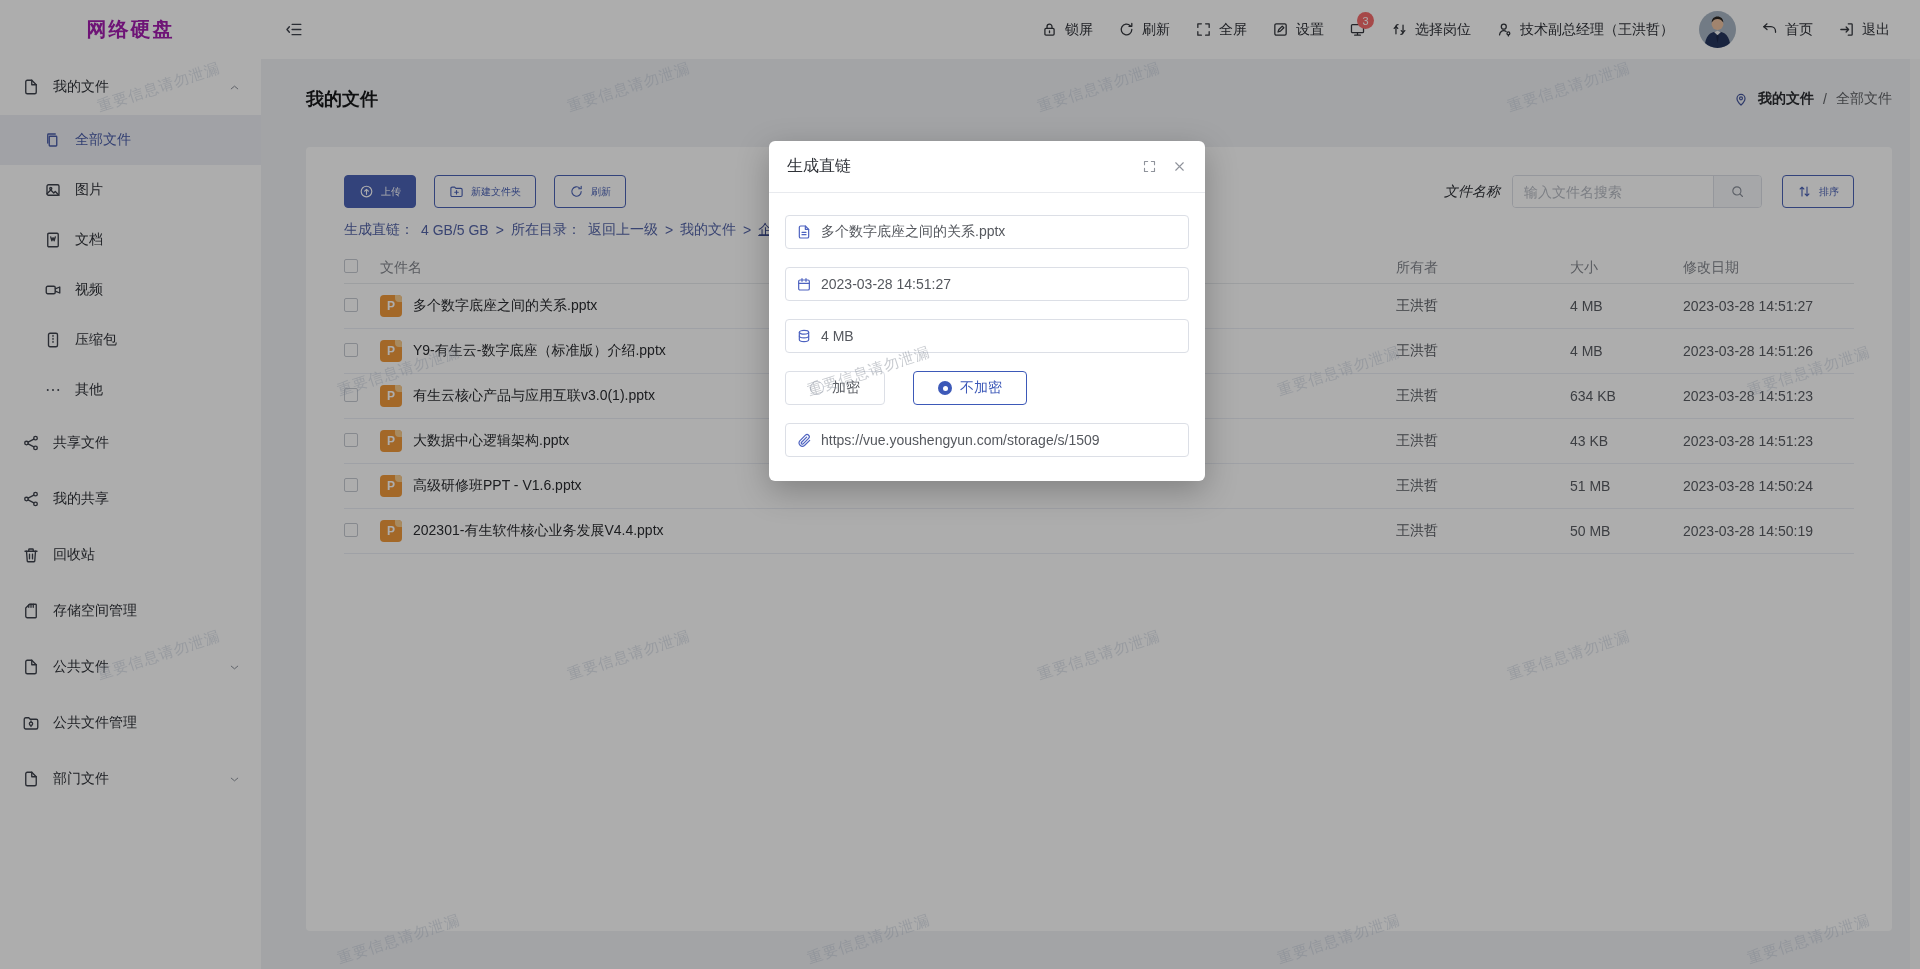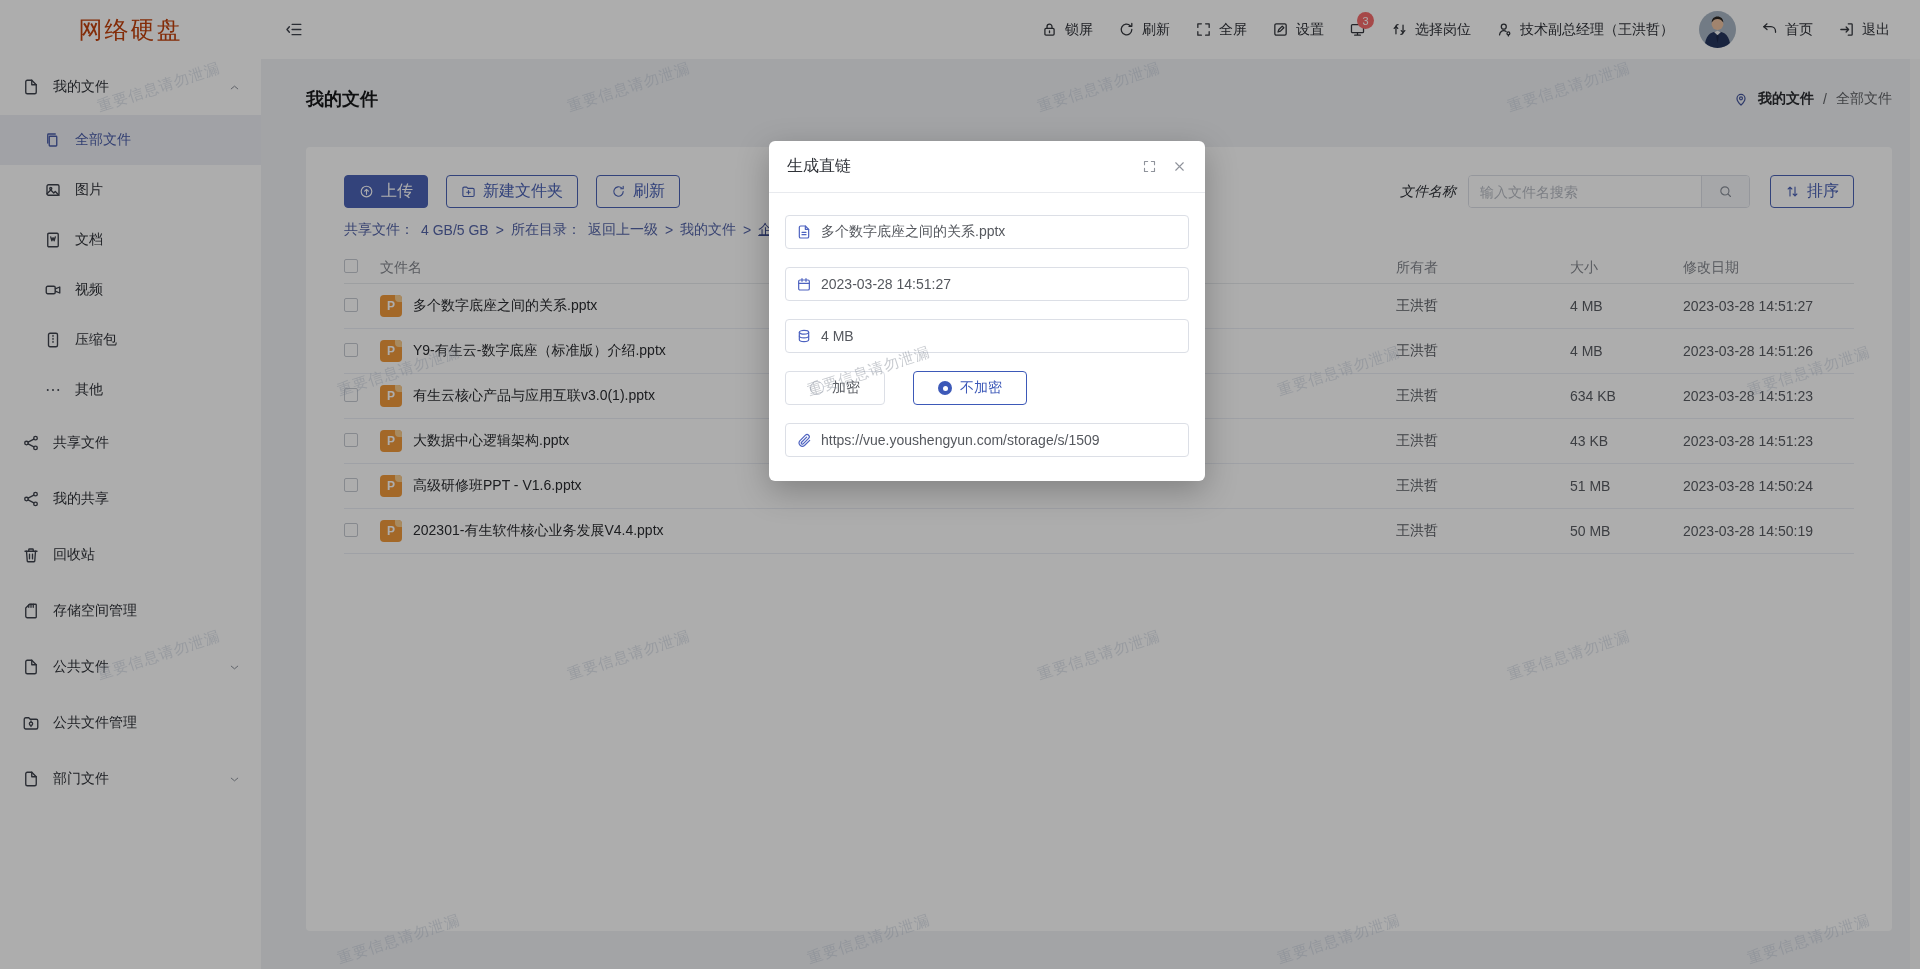--- a/index.html
+++ b/index.html
@@ -9,21 +9,21 @@
     background:#f0f2f5; position:relative; overflow:hidden;
     color:#2f3238; font-size:14px;
   }
   svg { width:100%; height:100%; display:block; }
 
   .app { display:flex; height:100%; }
 
   
   .sidebar { width:261px; flex-shrink:0; background:#fff; height:100%; }
   .brand { height:59px; display:flex; align-items:center; justify-content:center;
-           font-size:24px; font-weight:normal; color:#c2410c; letter-spacing:2px; }
+           font-size:20px; font-weight:bold; color:#a21caf; letter-spacing:2px; }
   .nav-item { height:56px; display:flex; align-items:center; padding:0 20px 0 22px;
               cursor:pointer; color:#2f3238; }
   .nav-item.sub { height:50px; padding-left:44px; }
   .nav-item .icon { width:18px; height:18px; margin-right:13px; color:#3f434d; display:inline-flex; flex-shrink:0; }
   .nav-item .chev { margin-left:auto; width:13px; height:13px; color:#8a8f99; display:inline-flex; }
   .nav-item.active { background:#edeff5; color:#4a5da8; }
   .nav-item.active .icon { color:#4a5da8; }
 
   
   .main { flex:1; display:flex; flex-direction:column; min-width:0; }
@@ -43,27 +43,27 @@
   .page-head { height:40px; margin-top:20px; margin-bottom:28px; display:flex; align-items:center; }
   .page-title { font-size:18px; font-weight:600; color:#17181a; }
   .crumb { margin-left:auto; display:flex; align-items:center; gap:9px; color:#606266; }
   .crumb .pin { width:16px; height:16px; color:#45569c; display:inline-flex; }
   .crumb .root { font-weight:bold; color:#2b2d31; }
 
   .card { background:#fff; border-radius:4px; height:784px; padding:28px 38px 0; }
   .toolbar { display:flex; align-items:center; }
   .btn { height:33px; border-radius:4px; display:inline-flex; align-items:center; gap:7px;
          padding:0 14px; border:1px solid #4c63b6; background:#fff; color:#4c63b6;
-         cursor:pointer; font-size:16px; }
+         cursor:pointer; font-size:10px; }
   .btn .b-icon { width:15px; height:15px; display:inline-flex; }
   .btn.primary { background:#4c63b6; color:#fff; }
   .btn + .btn { margin-left:18px; }
   .toolbar-right { margin-left:auto; display:flex; align-items:center; }
   .search-label { margin-right:12px; color:#2f3238;font-style:italic; }
-  .search-box { display:flex; width:282px; height:33px; border:1px solid #dcdfe6;
+  .search-box { display:flex; width:250px; height:33px; border:1px solid #dcdfe6;
                 border-radius:4px; overflow:hidden; background:#fff; }
   .search-box input { flex:1; border:none; outline:none; padding:0 11px; font-size:14px;
                       color:#55585e; font-family:inherit; min-width:0; }
   .search-box input::placeholder { color:#b8bcc4; }
   .search-append { width:48px; background:#f5f7fa; border-left:1px solid #dcdfe6;
                    display:flex; align-items:center; justify-content:center; cursor:pointer; }
   .search-append .s-icon { width:15px; height:15px; color:#8a8f99; display:inline-flex; }
   .sort-btn { margin-left:20px; }
 
   .pathbar { margin-top:13px; display:flex; align-items:center; gap:7px; color:#5565a8; }
@@ -464,21 +464,21 @@
                     <path d="M8 19V5M5 8l3-3 3 3"></path>
                     <path d="M16 5v14M13 16l3 3 3-3"></path>
                   </svg>
                 </span>
               <span>排序</span>
             </button>
           </div>
         </div>
 
         <div class="pathbar">
-          <span class="lbl">共享文件：</span>
+          <span class="lbl">生成直链：</span>
           <span>4 GB/5 GB</span>
           <span>&gt;</span>
           <span class="lbl">所在目录：</span>
           <span class="lnk">返回上一级</span>
           <span>&gt;</span>
           <span class="lnk">我的文件</span>
           <span>&gt;</span>
           <span class="cur">企业介绍</span>
         </div>
 

